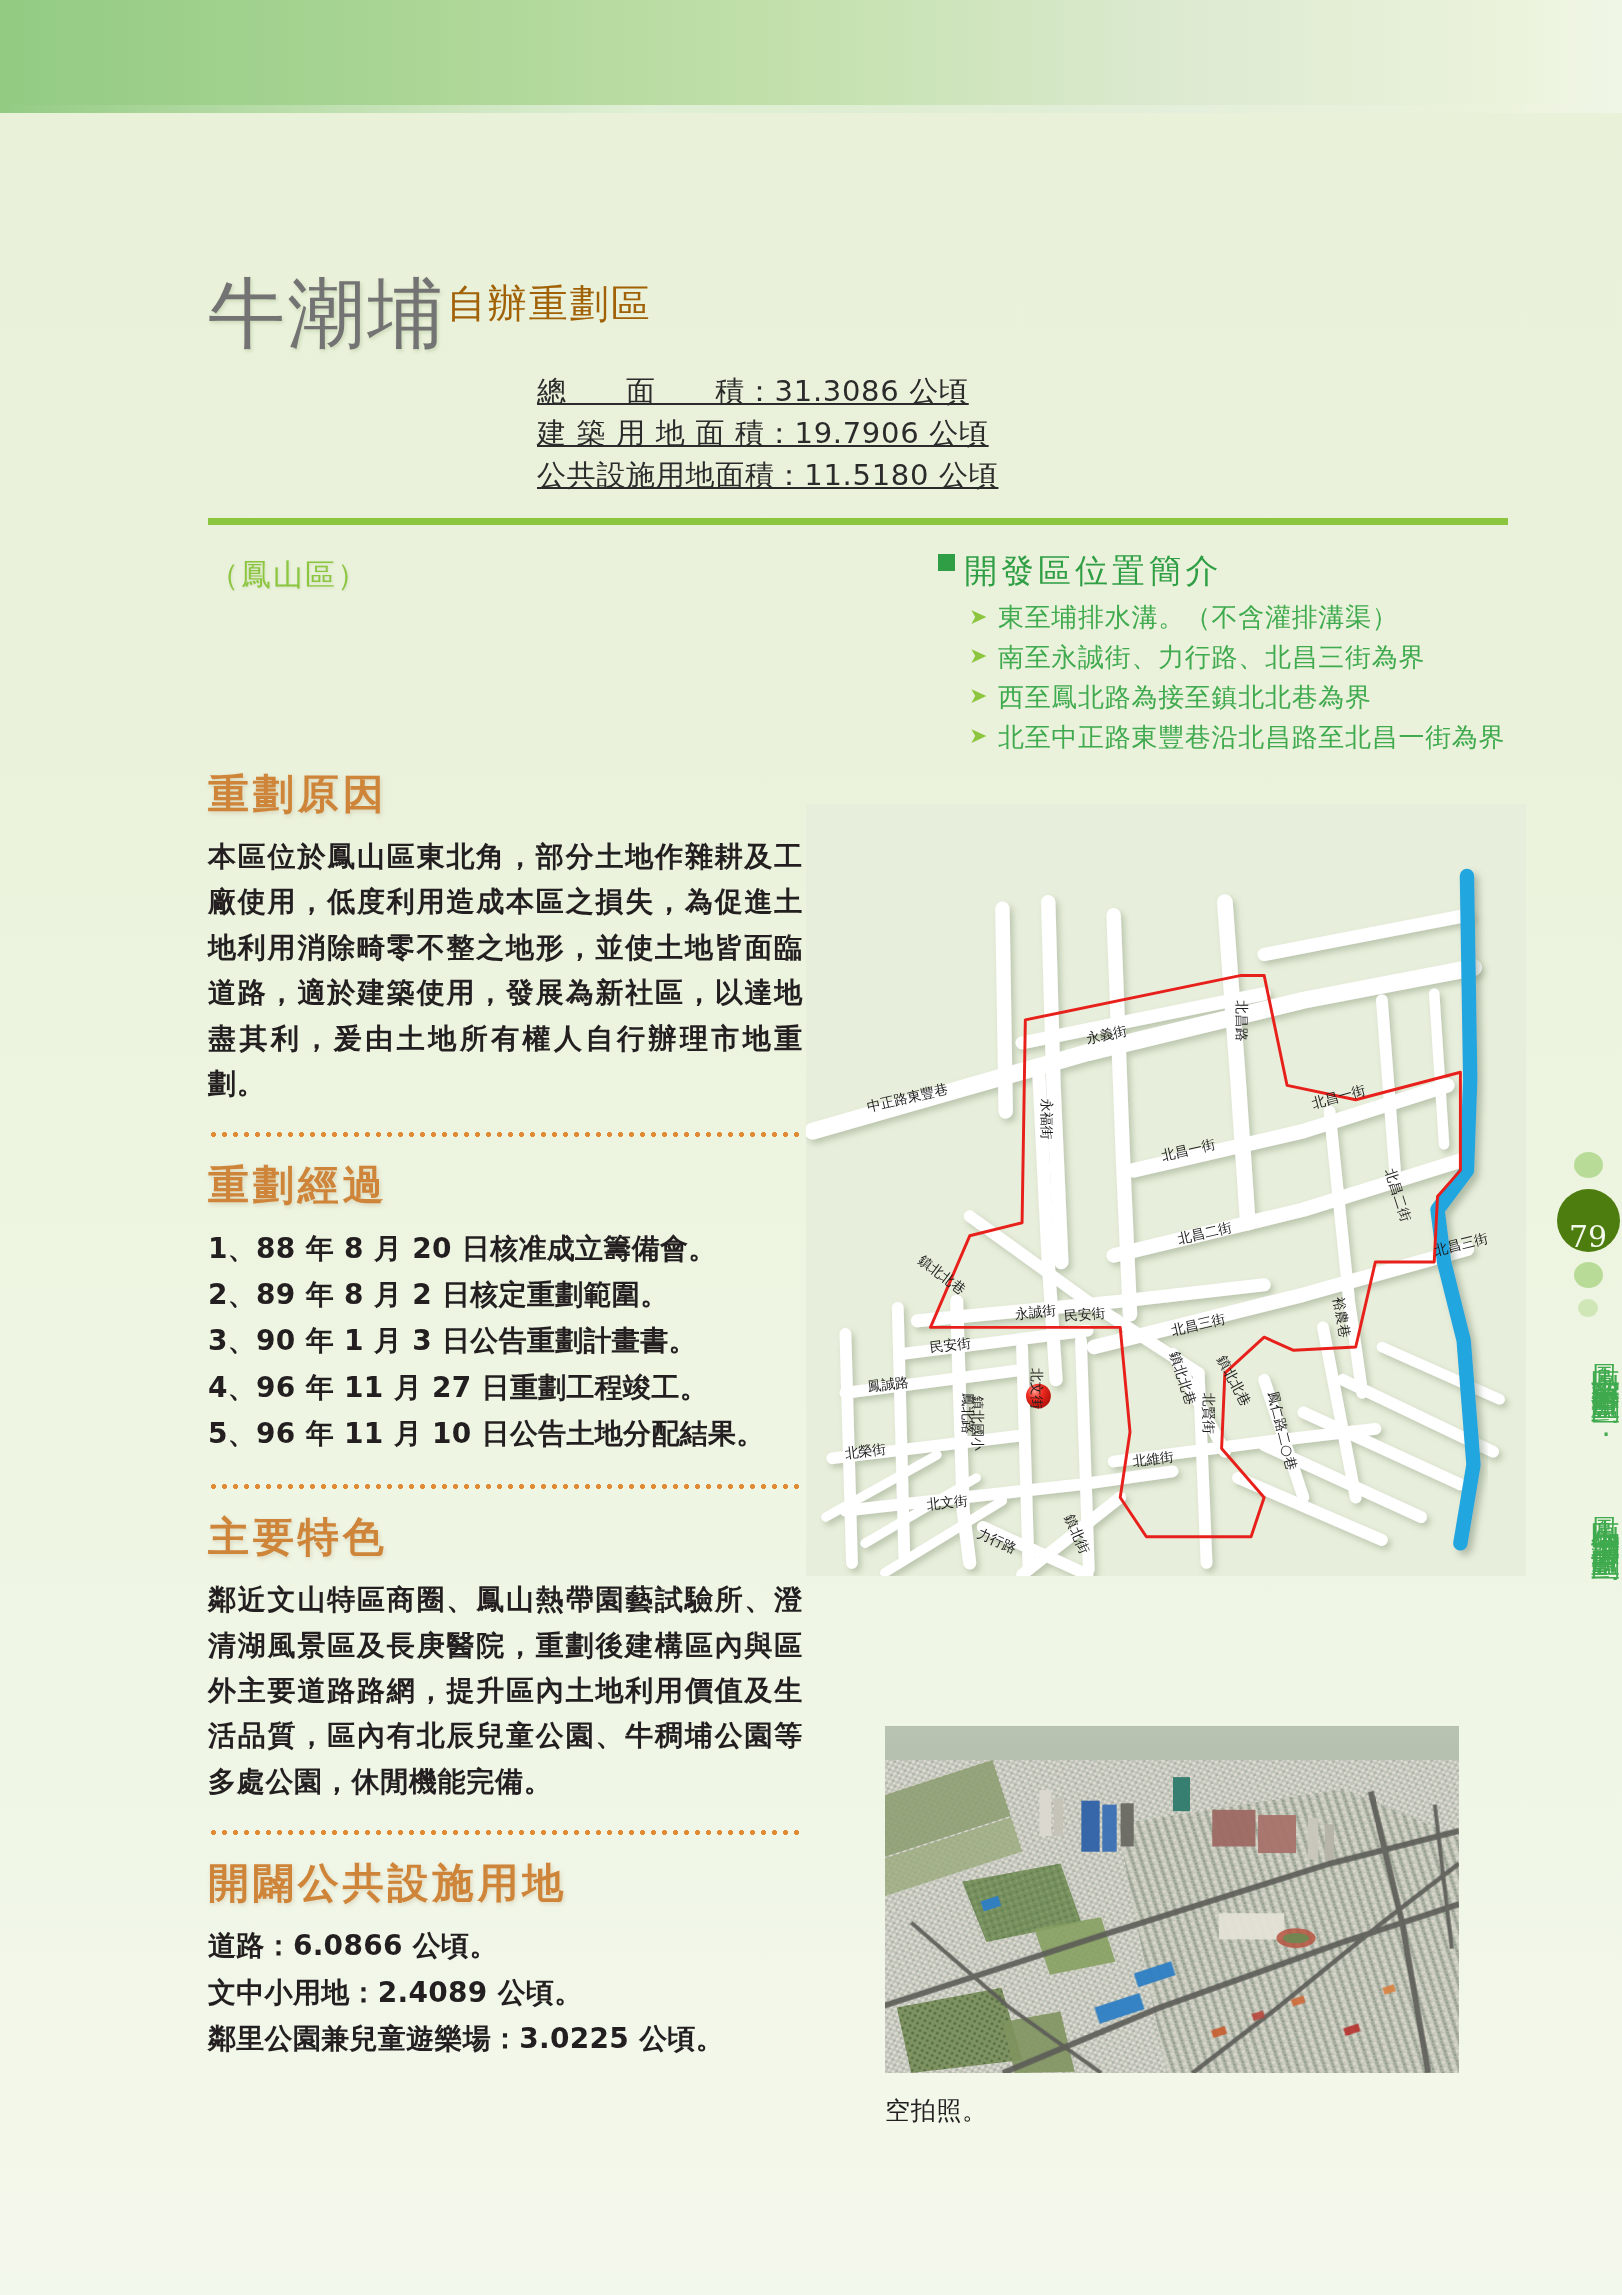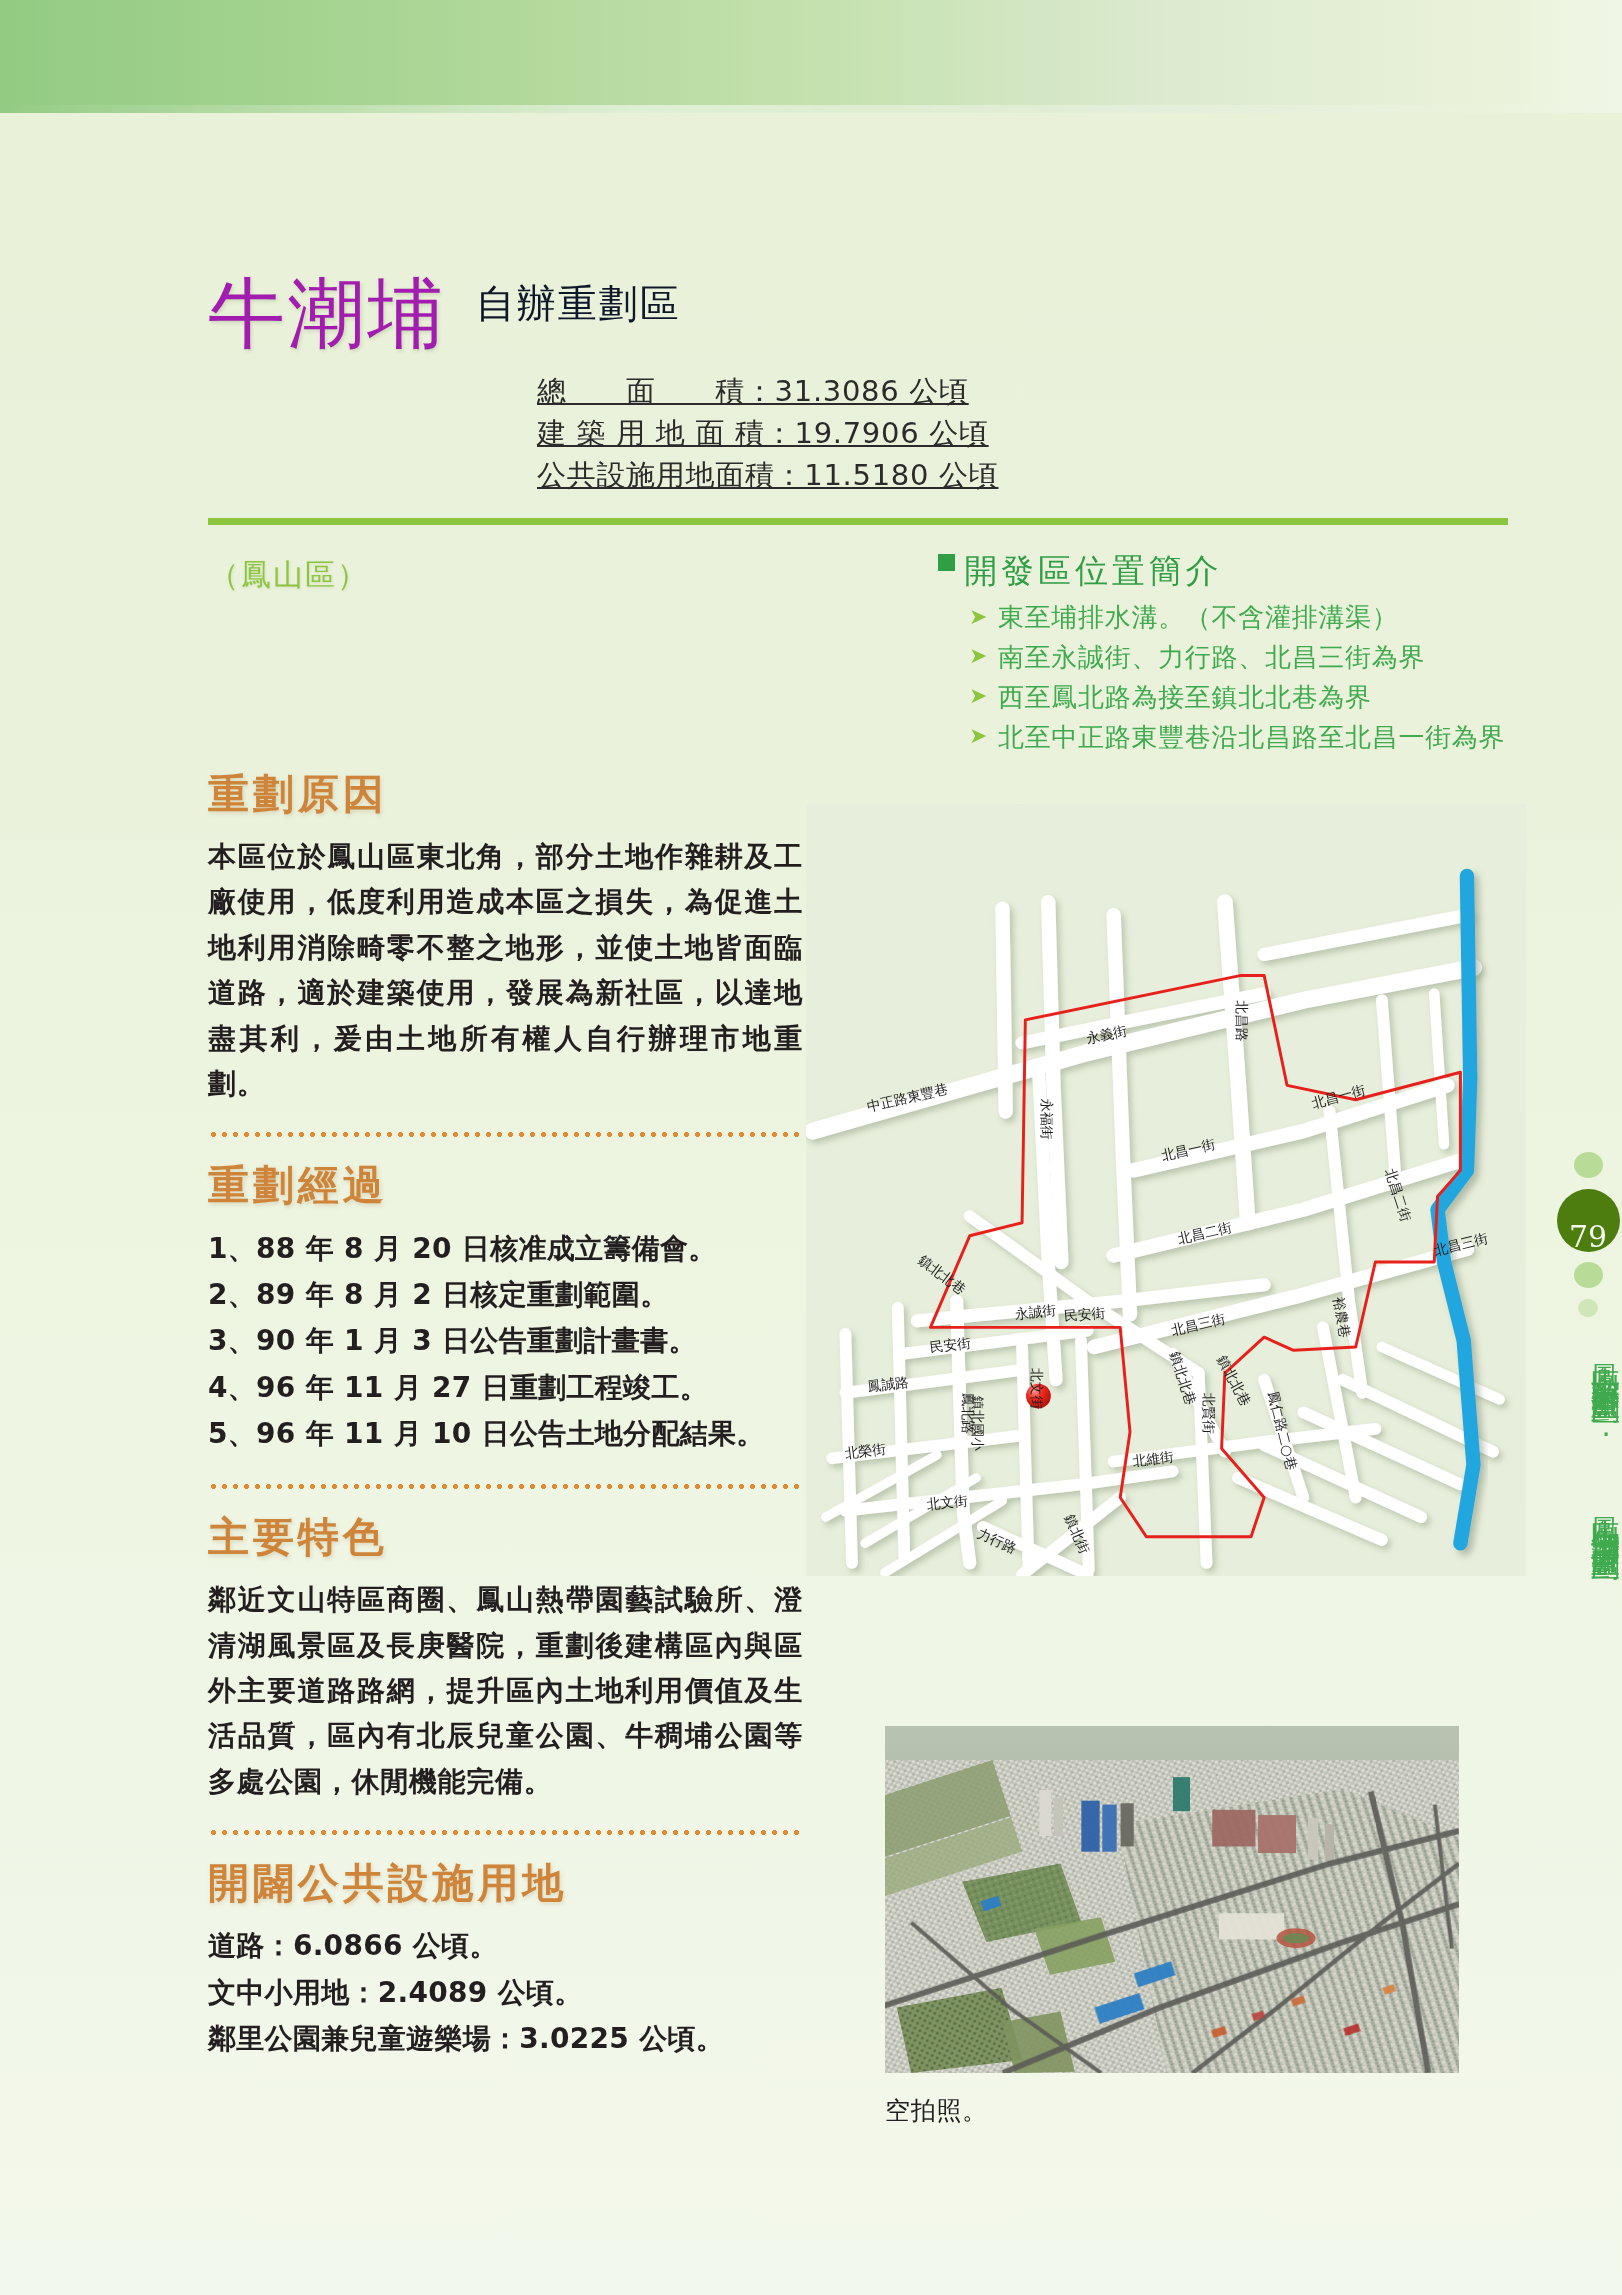--- a/index.html
+++ b/index.html
@@ -22,27 +22,27 @@
     background:linear-gradient(90deg,rgba(255,255,255,.0) 0%,rgba(255,255,255,.55) 40%,rgba(255,255,255,.25) 70%,rgba(255,255,255,0) 100%);
   }
   .page-body-bg{
     position:absolute;left:0;top:113px;width:1623px;height:2183px;
     background:linear-gradient(180deg,#e9f1d9 0%,#ebf2dc 30%,#eef5e2 60%,#f3f8ec 100%);
   }
 
   
   .title-row{position:absolute;left:208px;top:275px;display:flex;align-items:flex-start;}
   .main-title{
-    font-size:77px;line-height:1;letter-spacing:2.6px;color:#a21caf;
+    font-size:77px;line-height:1;letter-spacing:2.6px;color:#737373;
     font-family:"DejaVu Sans","Liberation Sans",sans-serif;font-weight:400;
     text-shadow:1.3px 2px 3.9px rgba(120,150,90,.28);
   }
   .sub-title{
-    margin-left:29px;margin-top:9.2px;
-    font-size:39px;line-height:1;letter-spacing:2px;color:#0f172a;
+    margin-top:9.2px;
+    font-size:39px;line-height:1;letter-spacing:2px;color:#a16207;
     font-family:Liberation Serif, serif;
   }
   .area-list{position:absolute;left:537px;top:370px;}
   .area-line{
     font-size:29px;line-height:1.45;color:#2b2b2b;white-space:pre;letter-spacing:0.7px;
     font-family:"DejaVu Sans","Liberation Sans",sans-serif;
     text-decoration:underline;
   }
 
   .title-rule{

